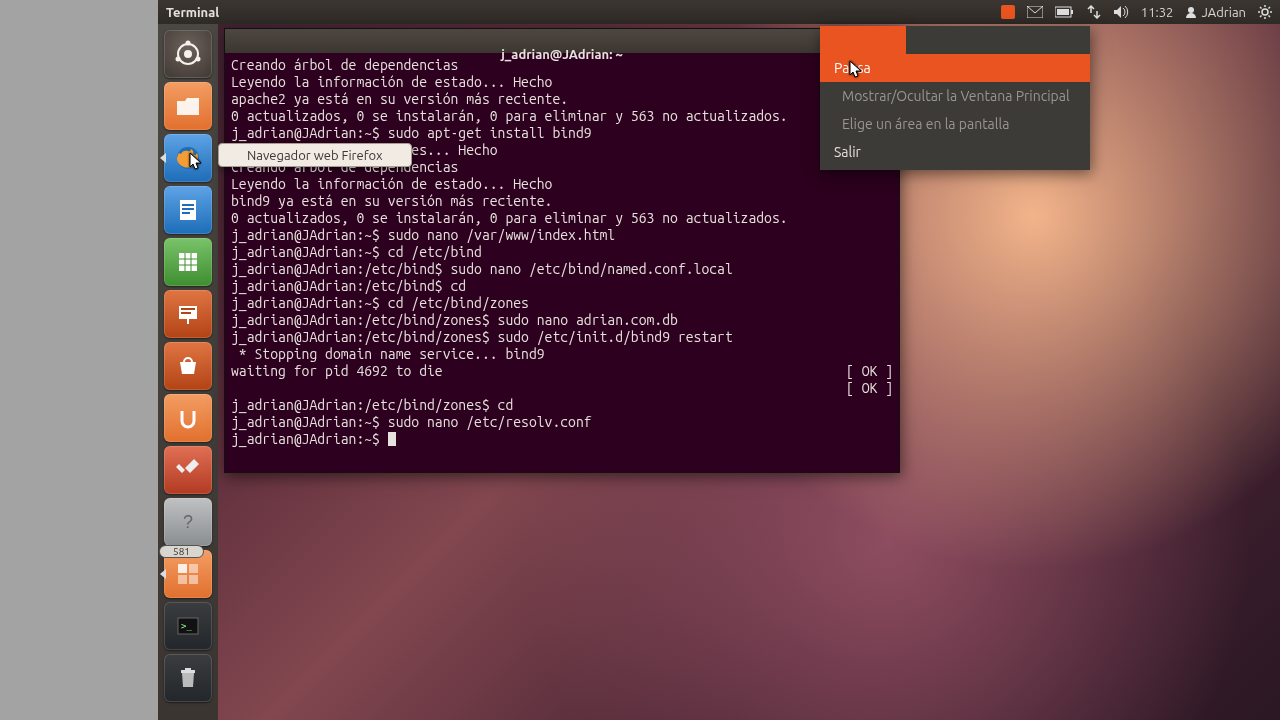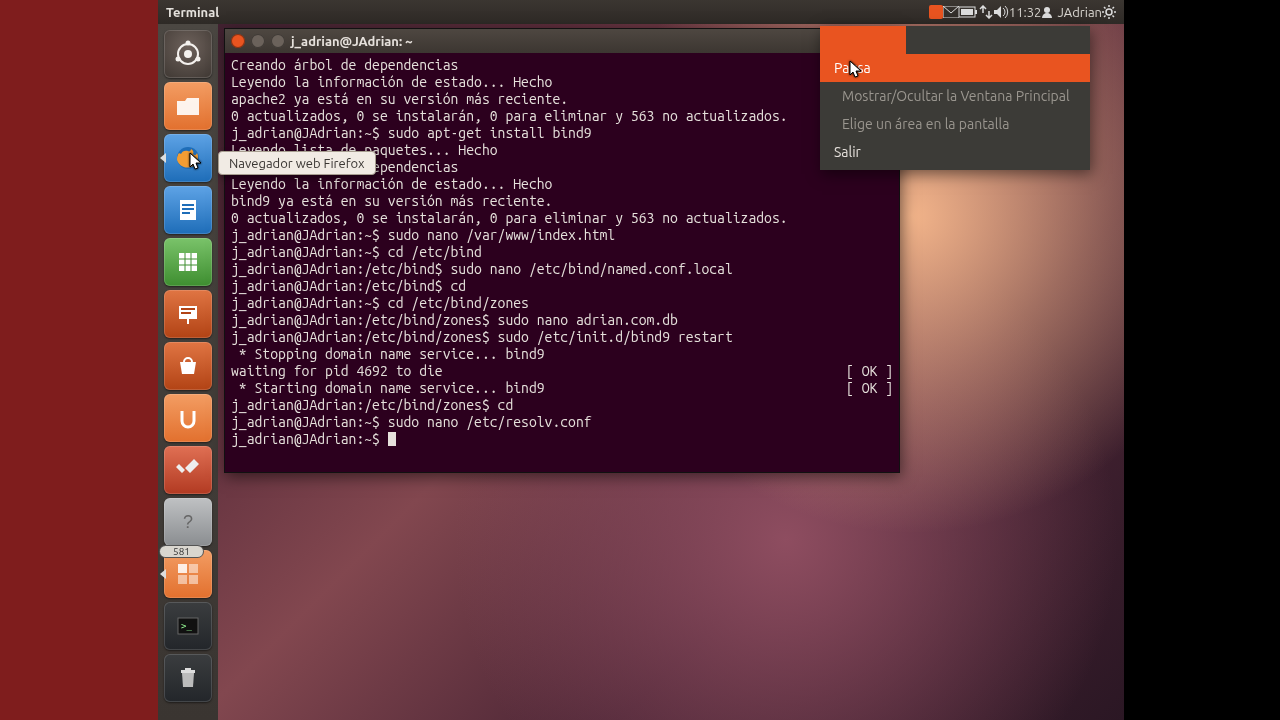--- a/index.html
+++ b/index.html
@@ -1,33 +1,33 @@
 <!DOCTYPE html>
 <html><head>
 <meta charset="utf-8">
 <style>
   * { margin:0; padding:0; box-sizing:border-box; }
   html,body { width:1280px; height:720px; overflow:hidden; font-family:"Ubuntu","DejaVu Sans",sans-serif; }
   body { background:#000; }
 
-  .screen { position:relative; width:1124px; height:720px; background:#7f1d1d; }
+  .screen { position:relative; width:1280px; height:720px; background:#a3a3a3; }
   .desktop { position:absolute; left:158px; top:0; right:0; bottom:0;
     background:
       radial-gradient(circle at 78% 30%, #f2b48a 0%, rgba(242,180,138,0) 35%),
       radial-gradient(circle at 65% 75%, #8e4d60 0%, rgba(142,77,96,0) 40%),
       linear-gradient(135deg,#3b1f2e 0%,#5c2d3b 25%,#82474f 45%,#4b2535 70%,#2b1724 100%);
   }
 
   .panel-top { position:absolute; left:158px; right:0; top:0; height:24px;
     background:linear-gradient(#3b3631,#2e2a26);
     color:#e4e1dc; font-size:13px; display:flex; align-items:center;
     padding:0 8px; }
   .panel-top .app-title { font-weight:600; }
   .panel-top .spacer { flex:1; }
-  .panel-top .ind { margin-left:0; display:flex; align-items:center; gap:4px; color:#d9d6d0; }
+  .panel-top .ind { margin-left:12px; display:flex; align-items:center; gap:4px; color:#d9d6d0; }
   .panel-top .rec { width:14px; height:14px; background:#E95420; border-radius:2px; }
 
   .launcher { position:absolute; left:158px; top:24px; width:60px; bottom:0;
     background:linear-gradient(#4b4742,#3a3531);
     padding-top:6px; display:flex; flex-direction:column; align-items:center; gap:4px; }
   .launcher .tile { position:relative; width:48px; height:48px; border-radius:6px;
     box-shadow:inset 0 0 0 1px rgba(255,255,255,.15), 0 1px 2px rgba(0,0,0,.5);
     display:flex; align-items:center; justify-content:center; }
   .launcher .pip { position:absolute; left:-10px; top:50%; transform:translateY(-50%);
     border-left:6px solid transparent; border-top:5px solid transparent; border-bottom:5px solid transparent;
@@ -37,31 +37,31 @@
   .tile-blue   { background:linear-gradient(#5EA3E6,#1E6DB8); }
   .tile-green  { background:linear-gradient(#7AC36A,#3E8E30); }
   .tile-dkor   { background:linear-gradient(#E07543,#B24315); }
   .tile-red    { background:linear-gradient(#E07054,#B23A22); }
   .tile-gray   { background:linear-gradient(#BFC1C3,#8A8D90); }
   .tile-dark   { background:linear-gradient(#3B3D3F,#23262A); }
   .badge { position:absolute; top:-4px; left:-4px; background:#d9d6cf; color:#333;
     font-size:10px; padding:0 13px; border-radius:6px; box-shadow:0 0 0 1px #555; }
   .tile svg { width:28px; height:28px; }
 
-  .tooltip { position:absolute; left:218px; top:151px; z-index:20;
+  .tooltip { position:absolute; left:218px; top:143px; z-index:20;
     background:#f1ebe4; color:#3a3633; font-size:13px;
-    border:1px solid #a79e90; border-radius:4px; padding:4px 10px;
+    border:1px solid #a79e90; border-radius:4px; padding:4px 28px;
     box-shadow:2px 3px 6px rgba(0,0,0,.4); }
 
   .term-window { position:absolute; left:224px; top:28px; width:676px;
     background:#2C001E; border:1px solid #111; box-shadow:2px 4px 14px rgba(0,0,0,.5);
     font-family:"Ubuntu Mono","DejaVu Sans Mono",monospace; font-size:14px; color:#E6E1DC; }
   .term-titlebar { height:24px; background:linear-gradient(#4e4741,#3c3631);
     display:flex; align-items:center; padding:0 6px; gap:6px;
-    font-family:"Ubuntu",sans-serif; font-size:13px; color:#E6E1DC; font-weight:600; }
+    font-family:"Ubuntu",sans-serif; font-size:13px; color:#E6E1DC; font-weight:600;flex-direction:column; }
   .tb-btn { width:14px; height:14px; border-radius:50%;
     box-shadow:inset 0 0 0 1px rgba(0,0,0,.4); }
   .tb-close { background:#E95420; }
   .tb-min   { background:#6B625B; }
   .tb-max   { background:#6B625B; }
   .term-body { padding:4px 6px 24px; line-height:17px; white-space:pre; }
   .term-body .row { display:flex;gap:25px; }
   .term-body .fill { flex:1; }
   .cursor { display:inline-block; width:8px; height:14px; background:#E6E1DC; vertical-align:-2px; }
 
@@ -256,21 +256,21 @@
 bind9 ya está en su versión más reciente.
 0 actualizados, 0 se instalarán, 0 para eliminar y 563 no actualizados.
 j_adrian@JAdrian:~$ sudo nano /var/www/index.html
 j_adrian@JAdrian:~$ cd /etc/bind
 j_adrian@JAdrian:/etc/bind$ sudo nano /etc/bind/named.conf.local
 j_adrian@JAdrian:/etc/bind$ cd
 j_adrian@JAdrian:~$ cd /etc/bind/zones
 j_adrian@JAdrian:/etc/bind/zones$ sudo nano adrian.com.db
 j_adrian@JAdrian:/etc/bind/zones$ sudo /etc/init.d/bind9 restart
  * Stopping domain name service... bind9
-<div class="row"><span>waiting for pid 4692 to die</span><span class="fill"></span><span>[ OK ]</span></div><div class="row"><span> * Starting domain name service... bind9</span><span class="fill"></span><span>[ OK ]</span></div>j_adrian@JAdrian:/etc/bind/zones$ cd
+<div class="row"><span>waiting for pid 4692 to die</span><span class="fill"></span><span>[ OK ]</span></div><div class="row"><span class="fill"></span><span>[ OK ]</span></div>j_adrian@JAdrian:/etc/bind/zones$ cd
 j_adrian@JAdrian:~$ sudo nano /etc/resolv.conf
 j_adrian@JAdrian:~$ <span class="cursor"></span></div>
   </div>
 
   <div class="menu">
     <div class="menu-handle"></div>
     <ul id="menu-list">
         <li class="hi">Pausa</li>
         <li class="dim">Mostrar/Ocultar la Ventana Principal</li>
         <li class="dim">Elige un área en la pantalla</li>

